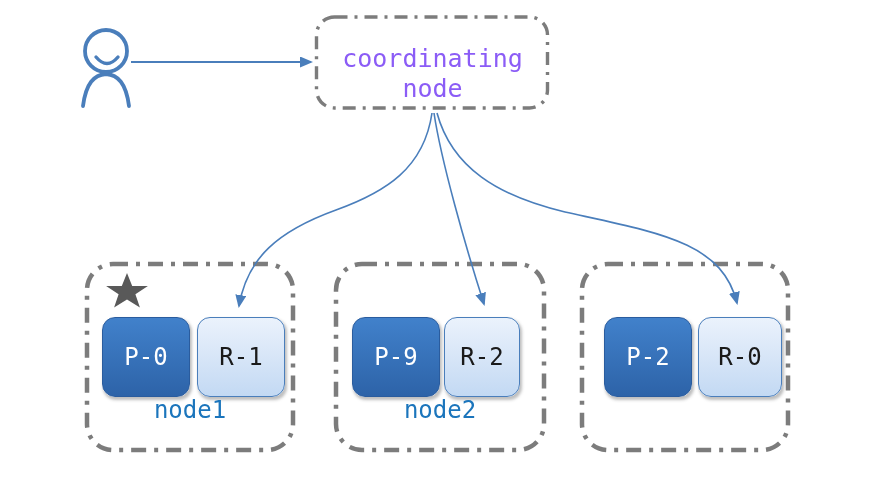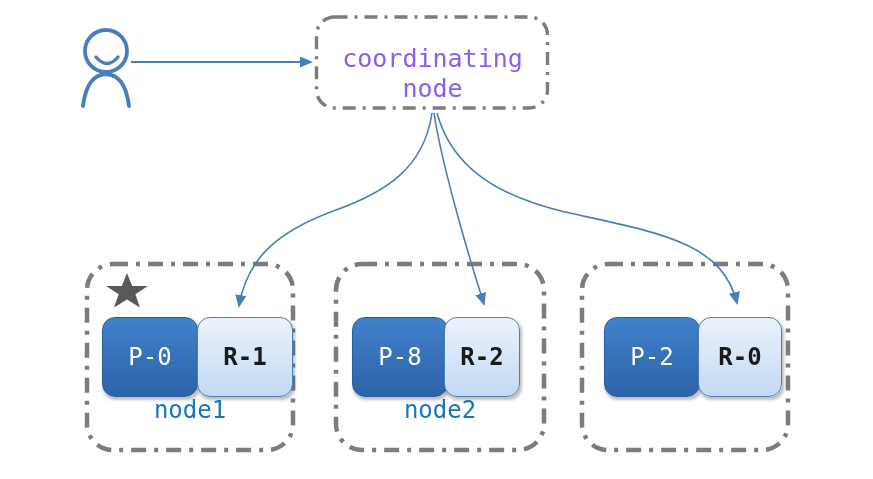--- a/index.html
+++ b/index.html
@@ -25,37 +25,36 @@
     text-align:center;
     font-size:24px; line-height:26px;
     color:#1b75bc;
   }
   .node-label.n1 { left:87px; }
   .node-label.n2 { left:337px; }
   .node-label.n3 { left:582px; }
 
   .shard {
     position:absolute; top:317px;
-    width:96px; height:80px;
+    width:88px; height:80px;
     border-radius:13px;
     display:flex; align-items:center; justify-content:center;
     font-size:24px;
     box-shadow:1.5px 2.5px 3px rgba(70,70,70,0.35);
     box-sizing:border-box;
   }
   .shard.primary {
     background:linear-gradient(180deg,#4181cb 0%,#2d63a8 100%);
     border:1px solid #2a5c9e;
     color:#ffffff;
   }
   .shard.replica {
     background:linear-gradient(180deg,#ebf2fc 0%,#c3d9f3 100%);
     border:1.5px solid #4a7ebb;
     color:#1a1a1a;
-    font-weight:bold;
   }
   .p0 { left:102px; }
   .r1 { left:197px; }
   .p1 { left:352px; }
   .r2 { left:444px; width:76px; }
   .p2 { left:604px; }
   .r0 { left:698px; width:84px; }
 </style>
 </head>
 <body>
@@ -87,20 +86,20 @@
     <path d="M 434,113 C 441,160 465,245 484,304" stroke="#4a7ebb" stroke-width="1.6" fill="none" marker-end="url(#arrowhead)"></path>
     <path d="M 437,113 C 452,168 498,196 565,212 C 660,233 722,242 737,303" stroke="#4a7ebb" stroke-width="1.6" fill="none" marker-end="url(#arrowhead)"></path>
   </svg>
 
   <div class="coord-label">coordinating node</div>
 
   <div class="shard primary p0">P-0</div>
   <div class="shard replica r1">R-1</div>
   <div class="node-label n1">node1</div>
 
-  <div class="shard primary p1">P-8</div>
+  <div class="shard primary p1">P-9</div>
   <div class="shard replica r2">R-2</div>
   <div class="node-label n2">node2</div>
 
   <div class="shard primary p2">P-2</div>
   <div class="shard replica r0">R-0</div>
 
 </div>
 
 </body></html>

